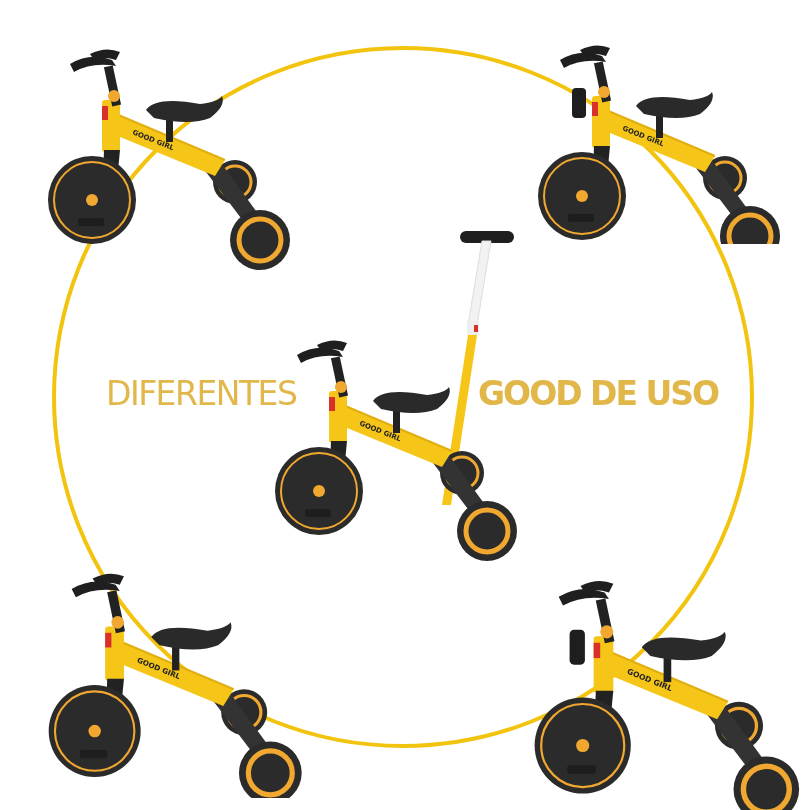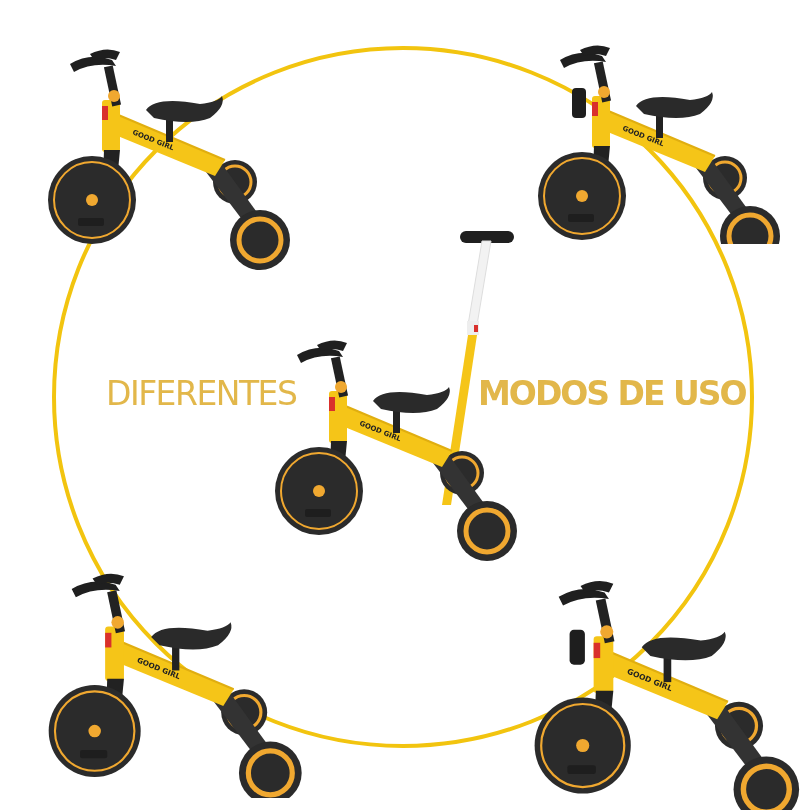--- a/index.html
+++ b/index.html
@@ -14,21 +14,21 @@
 </head>
 <body>
 
 <div class="stage">
 
   <svg class="ring" width="810" height="810">
     <circle cx="403" cy="397" r="349" fill="none" stroke="#F2C40F" stroke-width="4"></circle>
   </svg>
 
   <div class="headline left" style="color:#E2B74A">DIFERENTES</div>
-  <div class="headline right" style="color:#E2B74A">MODOS DE USO</div>
+  <div class="headline right" style="color:#E2B74A">GOOD DE USO</div>
 
   <svg width="0" height="0" style="position:absolute">
     <defs>
 
       <g id="trike">
 
         <circle cx="185" cy="130" r="22" fill="#2B2B2B"></circle>
         <circle cx="185" cy="130" r="16" fill="none" stroke="#F0A830" stroke-width="3"></circle>
 
         <path d="M150 112 L200 178 L214 170 L166 104 Z" fill="#333"></path>

